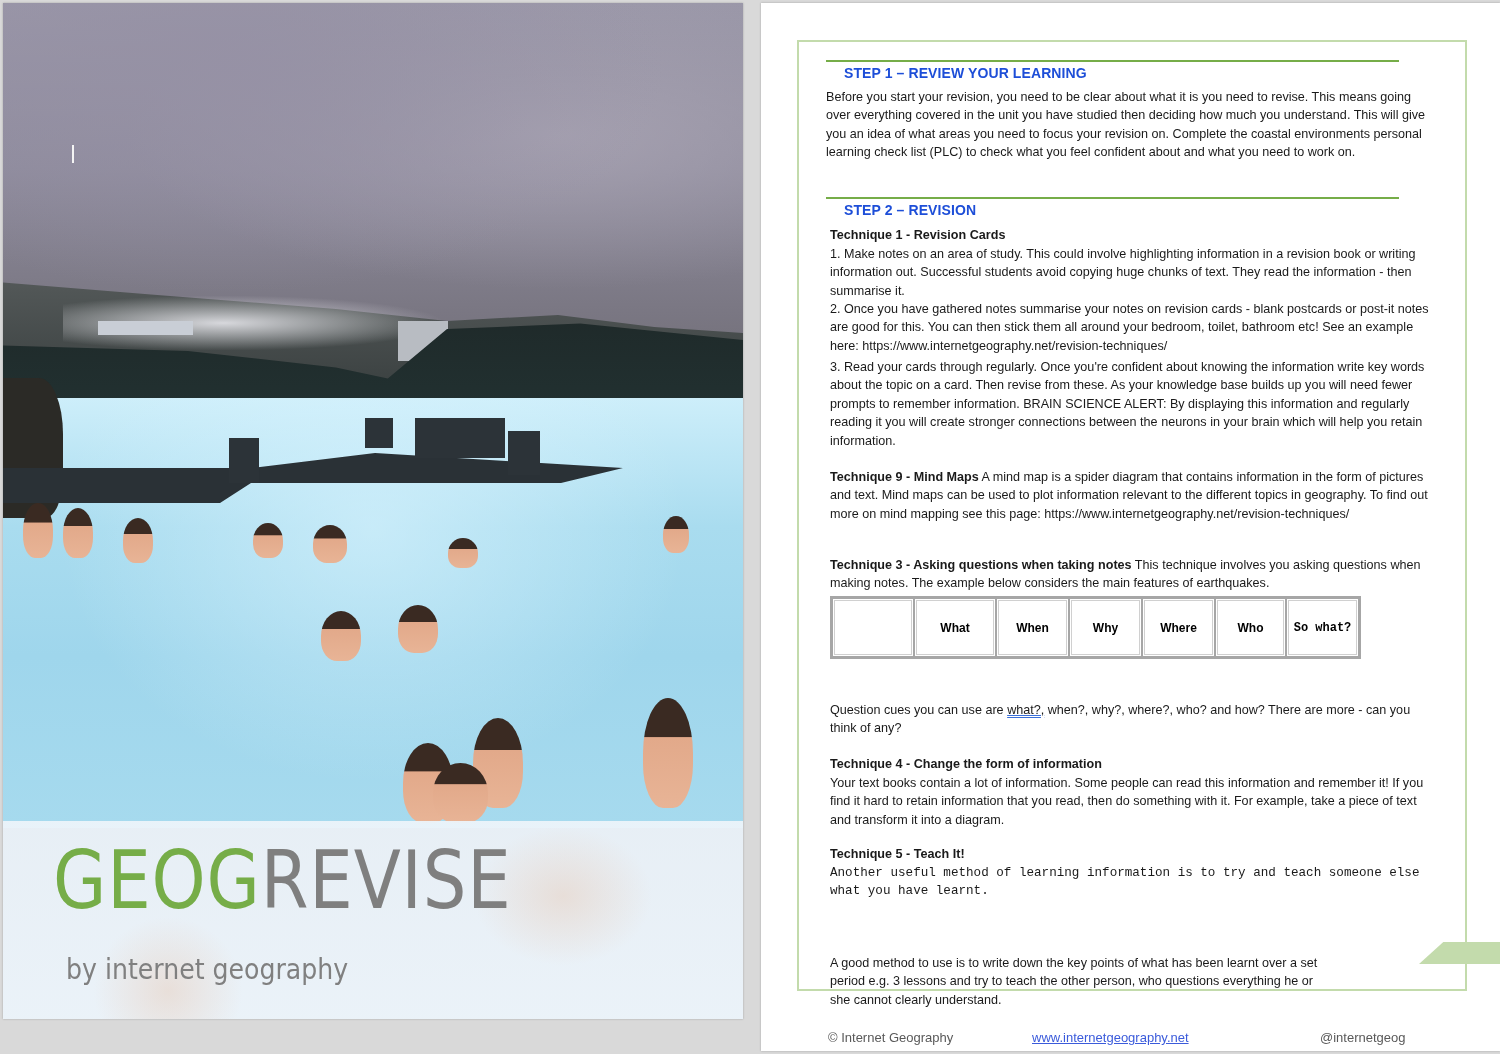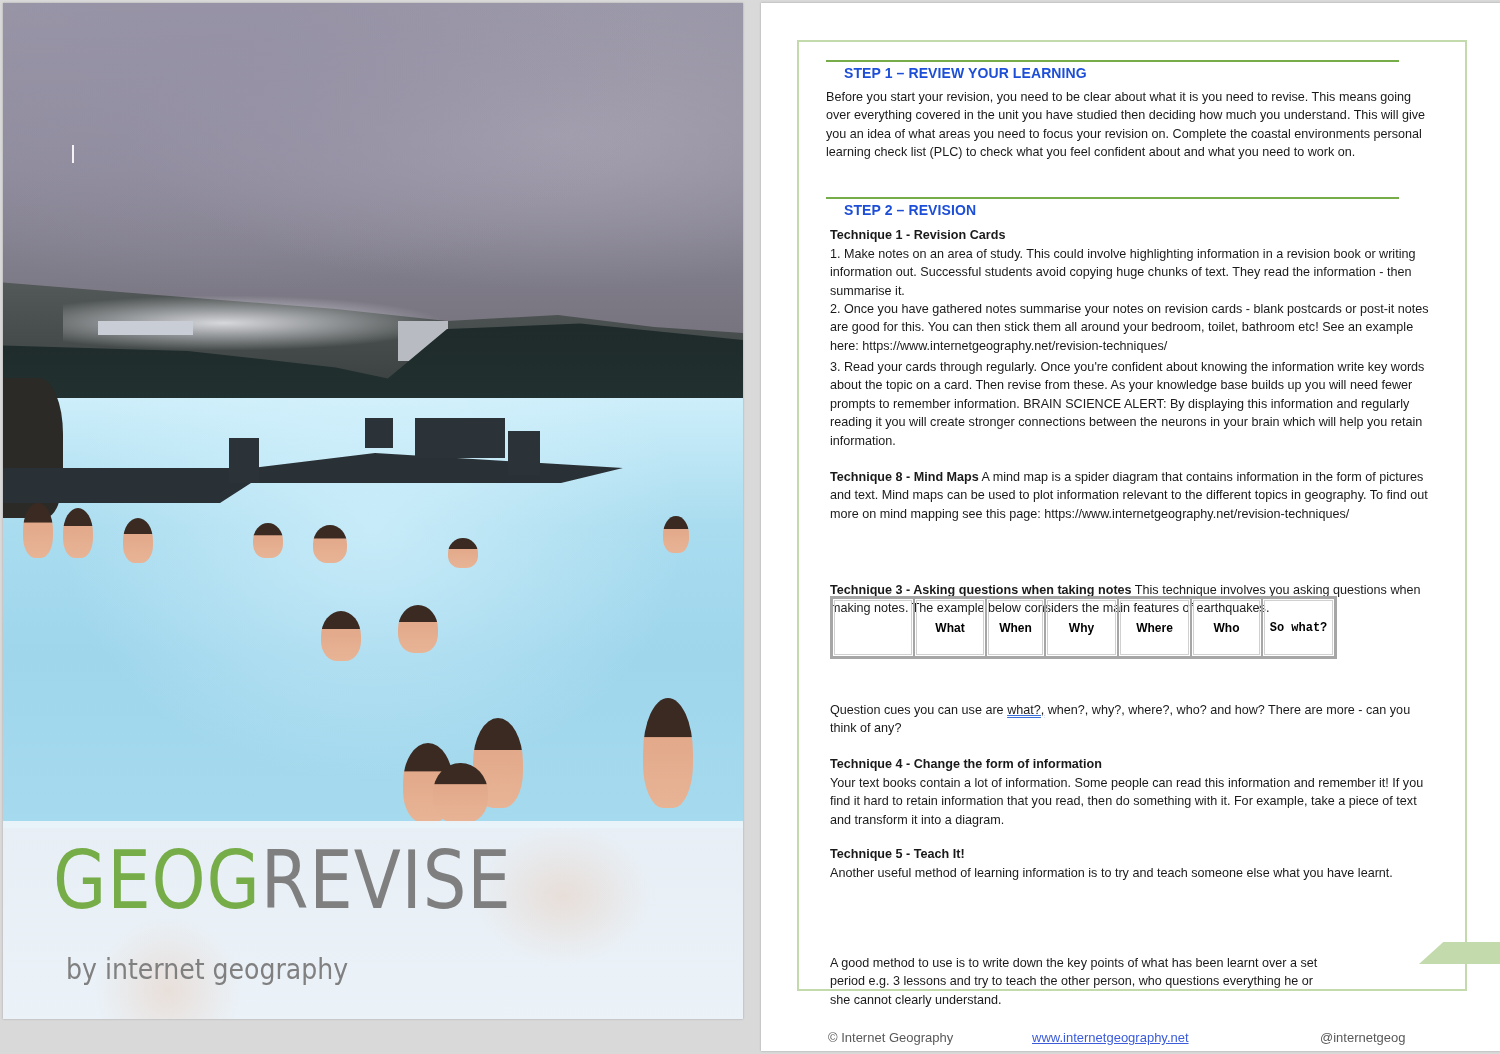--- a/index.html
+++ b/index.html
@@ -193,48 +193,48 @@
 
   <div class="rule" style="top:194px;"></div>
   <div class="step-head" style="top:199px;">STEP 2 – REVISION</div>
 
   <div class="para content ind bold" style="top:223px;">Technique 1 - Revision Cards</div>
   <div class="para content ind" style="top:242px;">1. Make notes on an area of study. This could involve highlighting information in a revision book or writing information out. Successful students avoid copying huge chunks of text. They read the information - then summarise it.</div>
   <div class="para content ind" style="top:297px;">2. Once you have gathered notes summarise your notes on revision cards - blank postcards or post-it notes are good for this. You can then stick them all around your bedroom, toilet, bathroom etc! See an example here: https://www.internetgeography.net/revision-techniques/</div>
   <div class="para content ind" style="top:355px;">3. Read your cards through regularly. Once you're confident about knowing the information write key words about the topic on a card. Then revise from these. As your knowledge base builds up you will need fewer prompts to remember information. BRAIN SCIENCE ALERT: By displaying this information and regularly reading it you will create stronger connections between the neurons in your brain which will help you retain information.</div>
 
   <div class="para content ind" style="top:465px;">
-    <span class="bold">Technique 8 - Mind Maps</span><span> A mind map is a spider diagram that contains information in the form of pictures and text. Mind maps can be used to plot information relevant to the different topics in geography. To find out more on mind mapping see this page: https://www.internetgeography.net/revision-techniques/</span>
-  </div>
-
-  <div class="para content ind" style="top:578px;">
+    <span class="bold">Technique 9 - Mind Maps</span><span> A mind map is a spider diagram that contains information in the form of pictures and text. Mind maps can be used to plot information relevant to the different topics in geography. To find out more on mind mapping see this page: https://www.internetgeography.net/revision-techniques/</span>
+  </div>
+
+  <div class="para content ind" style="top:553px;">
     <span class="bold">Technique 3 - Asking questions when taking notes</span><span> This technique involves you asking questions when making notes. The example below considers the main features of earthquakes.</span>
   </div>
 
   <table class="q-table">
     <tbody>
         <tr class="hrow">
       <td style="width:82px;"></td>
-      <td style="width:72px;">What</td>
-      <td style="width:59px;">When</td>
+      <td style="width:82px;">What</td>
+      <td style="width:73px;">When</td>
       <td style="width:73px;">Why</td>
       <td style="width:73px;">Where</td>
       <td style="width:71px;">Who</td>
       <td style="width:73px;font-family:Liberation Mono, monospace;">So what?</td>
     </tr>
   </tbody>
     </table>
 
   <div class="para content ind" style="top:698px;">
     <span>Question cues you can use are </span><span class="squiggle">what?,</span><span> when?, why?, where?, who? and how? There are more - can you think of any?</span>
   </div>
 
   <div class="para content ind bold" style="top:752px;">Technique 4 - Change the form of information</div>
   <div class="para content ind" style="top:771px;">Your text books contain a lot of information. Some people can read this information and remember it! If you find it hard to retain information that you read, then do something with it. For example, take a piece of text and transform it into a diagram.</div>
 
   <div class="para content ind bold" style="top:842px;">Technique 5 - Teach It!</div>
-  <div class="para content ind" style="top:861px;">Another useful method of learning information is to try and teach someone else what you have learnt.</div>
+  <div class="para content ind" style="top:861px;font-family:Liberation Mono, monospace;">Another useful method of learning information is to try and teach someone else what you have learnt.</div>
   <div class="para content ind" style="top:917px;width:490px;margin-top:34px;">A good method to use is to write down the key points of what has been learnt over a set period e.g. 3 lessons and try to teach the other person, who questions everything he or she cannot clearly understand.</div>
 
   <div class="footer" style="left:67px;">© Internet Geography</div>
   <div class="footer" style="left:271px;"><a>www.internetgeography.net</a></div>
   <div class="footer" style="left:559px;">@internetgeog</div>
 </div>
 
 </body></html>

